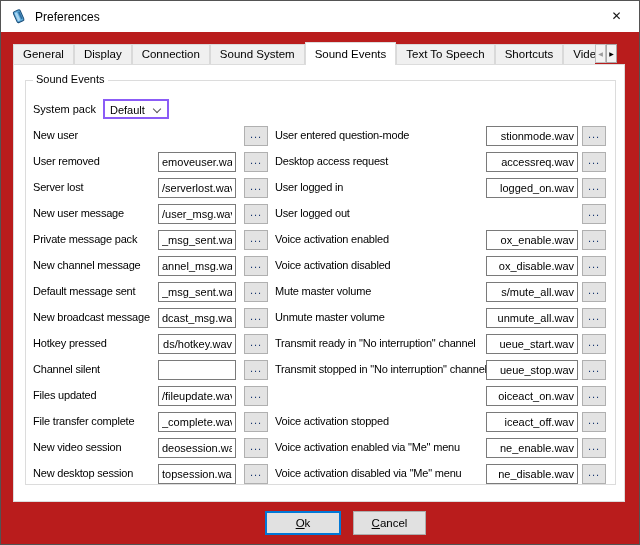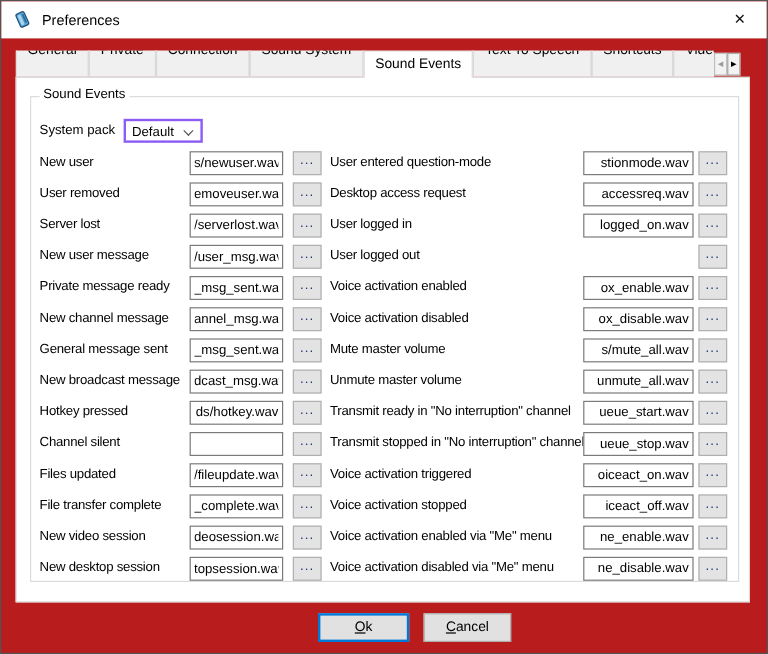--- a/index.html
+++ b/index.html
@@ -9,21 +9,21 @@
     font-family:"Liberation Sans","DejaVu Sans",sans-serif;
     background:#b91c1c; border:1px solid #535353; overflow:hidden;
   }
   
   .titlebar { position:absolute; left:0; top:0; width:100%; height:31px; background:#ffffff; display:flex; align-items:center; }
   .app-icon { width:17px; height:17px; margin-left:9px; }
   .title-text { margin-left:8px; font-size:12px; color:#000; }
   .close-btn { position:absolute; right:0; top:0; width:45px; height:30px; display:flex; align-items:center; justify-content:center; font-size:12px; color:#111; }
   
   .tab-bar { position:absolute; left:12px; top:41px; width:582px; height:23px; display:flex; align-items:flex-end; overflow:hidden; z-index:3; white-space:nowrap; }
-  .tab { flex:0 0 auto; height:32px; line-height:19px; margin-bottom:1px; padding:0 9px; background:#f0f0f0; border:1px solid #d9d9d9; border-bottom:none; font-size:11.5px; color:#000; }
+  .tab { flex:0 0 auto; height:20px; line-height:19px; margin-bottom:1px; padding:0 9px; background:#f0f0f0; border:1px solid #d9d9d9; border-bottom:none; font-size:11.5px; color:#000; }
   .tab.active { height:23px; line-height:22px; margin-bottom:0; background:#fff; border-color:#dcdcdc; z-index:4; }
   .tab-scroll { position:absolute; top:43px; width:11px; height:19px; display:flex; align-items:center; justify-content:center; font-size:6px; border:1px solid #a9a9a9; background:#f3f3f3; z-index:5; }
   .tab-scroll.left { left:594px; color:#9b9b9b; border-color:#bfbfbf; }
   .tab-scroll.right { left:605px; color:#000; }
   
   .tab-page { position:absolute; left:12px; top:63px; width:612px; height:438px; background:#ffffff; border:1px solid #dcdcdc; z-index:1; }
   .groupbox { position:absolute; left:11px; top:15px; width:591px; height:405px; border:1px solid #dcdcdc; }
   .group-title { position:absolute; left:7px; top:-8px; background:#ffffff; padding:0 3px; font-size:11px; color:#000; }
   .sp-label { position:absolute; left:7px; top:22px; font-size:11px; }
   .combo { position:absolute; left:77px; top:18px; width:66px; height:20px; background:#fff; border:2px solid #8b5cf6; font-size:11px; line-height:18px; padding-left:5px; }
@@ -57,21 +57,21 @@
         <rect x="6.4" y="4" width="2.6" height="9" rx="1" fill="#a8d4f0"></rect>
         <rect x="10" y="4.4" width="1.6" height="8" rx="0.8" fill="#2e6c9e"></rect>
       </g>
     </svg>
     <span class="title-text">Preferences</span>
     <span class="close-btn">✕</span>
   </div>
 
   <div class="tab-bar">
       <div class="tab">General</div>
-      <div class="tab">Private</div>
+      <div class="tab">Display</div>
       <div class="tab">Connection</div>
       <div class="tab">Sound System</div>
       <div class="tab active">Sound Events</div>
       <div class="tab">Text To Speech</div>
       <div class="tab">Shortcuts</div>
       <div class="tab">Video</div>
     </div>
   <div class="tab-scroll left">◀</div>
   <div class="tab-scroll right">▶</div>
 
@@ -79,21 +79,20 @@
     <div class="groupbox">
       <span class="group-title">Sound Events</span>
       <span class="sp-label">System pack</span>
       <div class="combo">
         <span>Default</span>
         <span class="combo-arrow"></span>
       </div>
       <div class="rows">
           <div class="row">
     <span class="evt-label left">New user</span>
-    <input class="snd-input left" value="s/newuser.wav" style="">
     <div class="browse left">...</div>
     <span class="evt-label right">User entered question-mode</span>
     <input class="snd-input right" value="stionmode.wav" style="">
     <div class="browse right">...</div>
   </div>
           <div class="row">
     <span class="evt-label left">User removed</span>
     <input class="snd-input left" value="emoveuser.wav" style="">
     <div class="browse left">...</div>
     <span class="evt-label right">Desktop access request</span>
@@ -109,37 +108,37 @@
     <div class="browse right">...</div>
   </div>
           <div class="row">
     <span class="evt-label left">New user message</span>
     <input class="snd-input left" value="/user_msg.wav" style="">
     <div class="browse left">...</div>
     <span class="evt-label right">User logged out</span>
     <div class="browse right">...</div>
   </div>
           <div class="row">
-    <span class="evt-label left">Private message ready</span>
+    <span class="evt-label left">Private message pack</span>
     <input class="snd-input left" value="_msg_sent.wav" style="">
     <div class="browse left">...</div>
     <span class="evt-label right">Voice activation enabled</span>
     <input class="snd-input right" value="ox_enable.wav" style="">
     <div class="browse right">...</div>
   </div>
           <div class="row">
     <span class="evt-label left">New channel message</span>
     <input class="snd-input left" value="annel_msg.wav" style="">
     <div class="browse left">...</div>
     <span class="evt-label right">Voice activation disabled</span>
     <input class="snd-input right" value="ox_disable.wav" style="">
     <div class="browse right">...</div>
   </div>
           <div class="row">
-    <span class="evt-label left">General message sent</span>
+    <span class="evt-label left">Default message sent</span>
     <input class="snd-input left" value="_msg_sent.wav" style="">
     <div class="browse left">...</div>
     <span class="evt-label right">Mute master volume</span>
     <input class="snd-input right" value="s/mute_all.wav" style="">
     <div class="browse right">...</div>
   </div>
           <div class="row">
     <span class="evt-label left">New broadcast message</span>
     <input class="snd-input left" value="dcast_msg.wav" style="">
     <div class="browse left">...</div>
@@ -160,21 +159,20 @@
     <input class="snd-input left" style="">
     <div class="browse left">...</div>
     <span class="evt-label right">Transmit stopped in "No interruption" channel</span>
     <input class="snd-input right" value="ueue_stop.wav" style="">
     <div class="browse right">...</div>
   </div>
           <div class="row">
     <span class="evt-label left">Files updated</span>
     <input class="snd-input left" value="/fileupdate.wav" style="">
     <div class="browse left">...</div>
-    <span class="evt-label right">Voice activation triggered</span>
     <input class="snd-input right" value="oiceact_on.wav" style="">
     <div class="browse right">...</div>
   </div>
           <div class="row">
     <span class="evt-label left">File transfer complete</span>
     <input class="snd-input left" value="_complete.wav" style="">
     <div class="browse left">...</div>
     <span class="evt-label right">Voice activation stopped</span>
     <input class="snd-input right" value="iceact_off.wav" style="">
     <div class="browse right">...</div>

